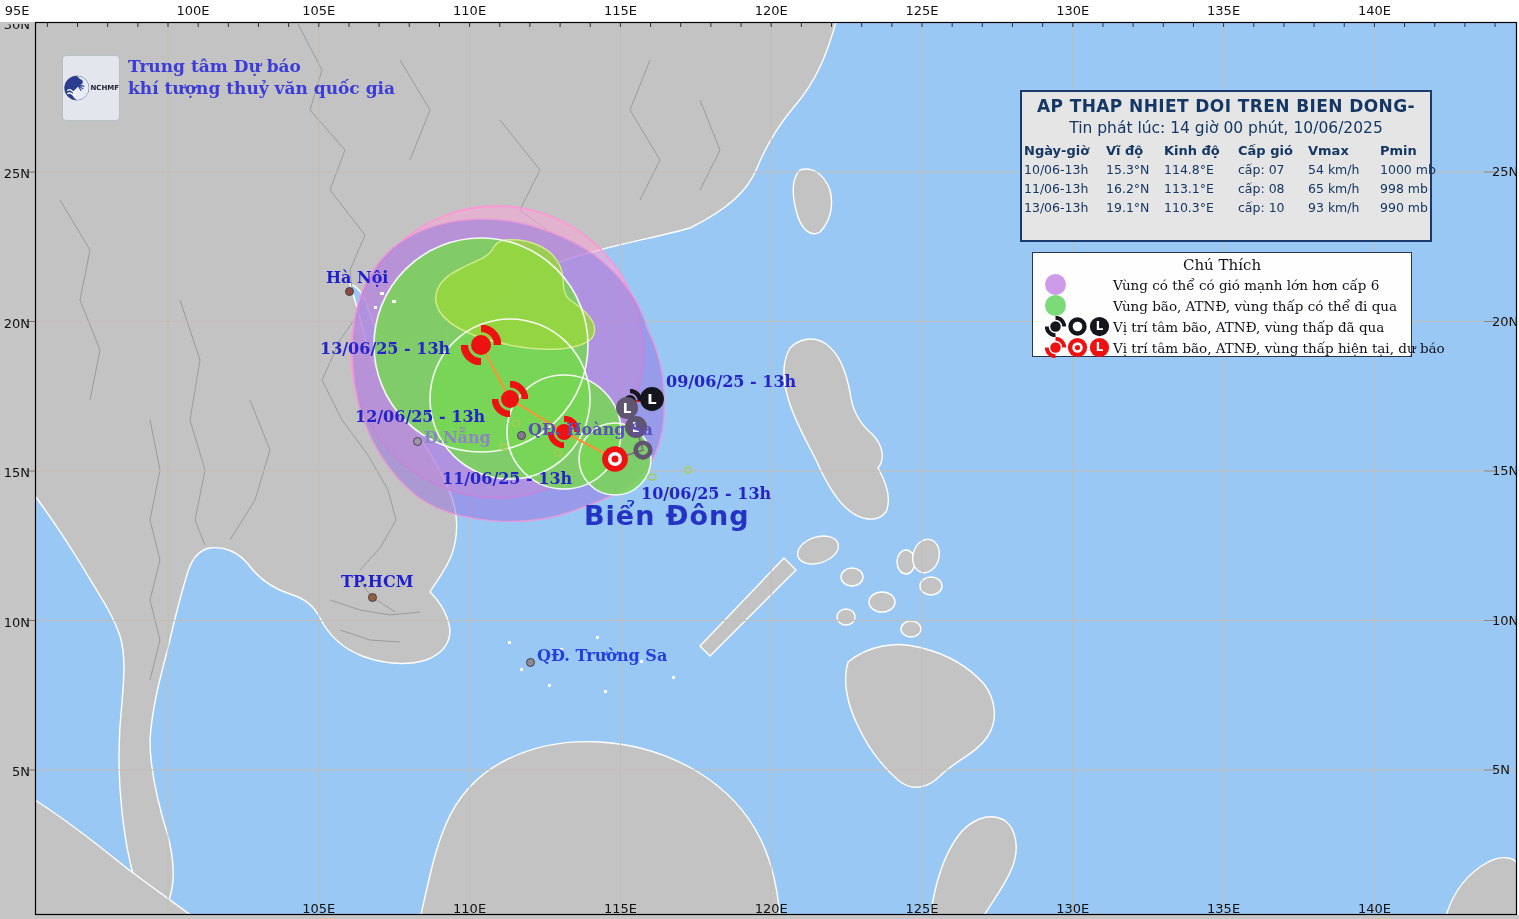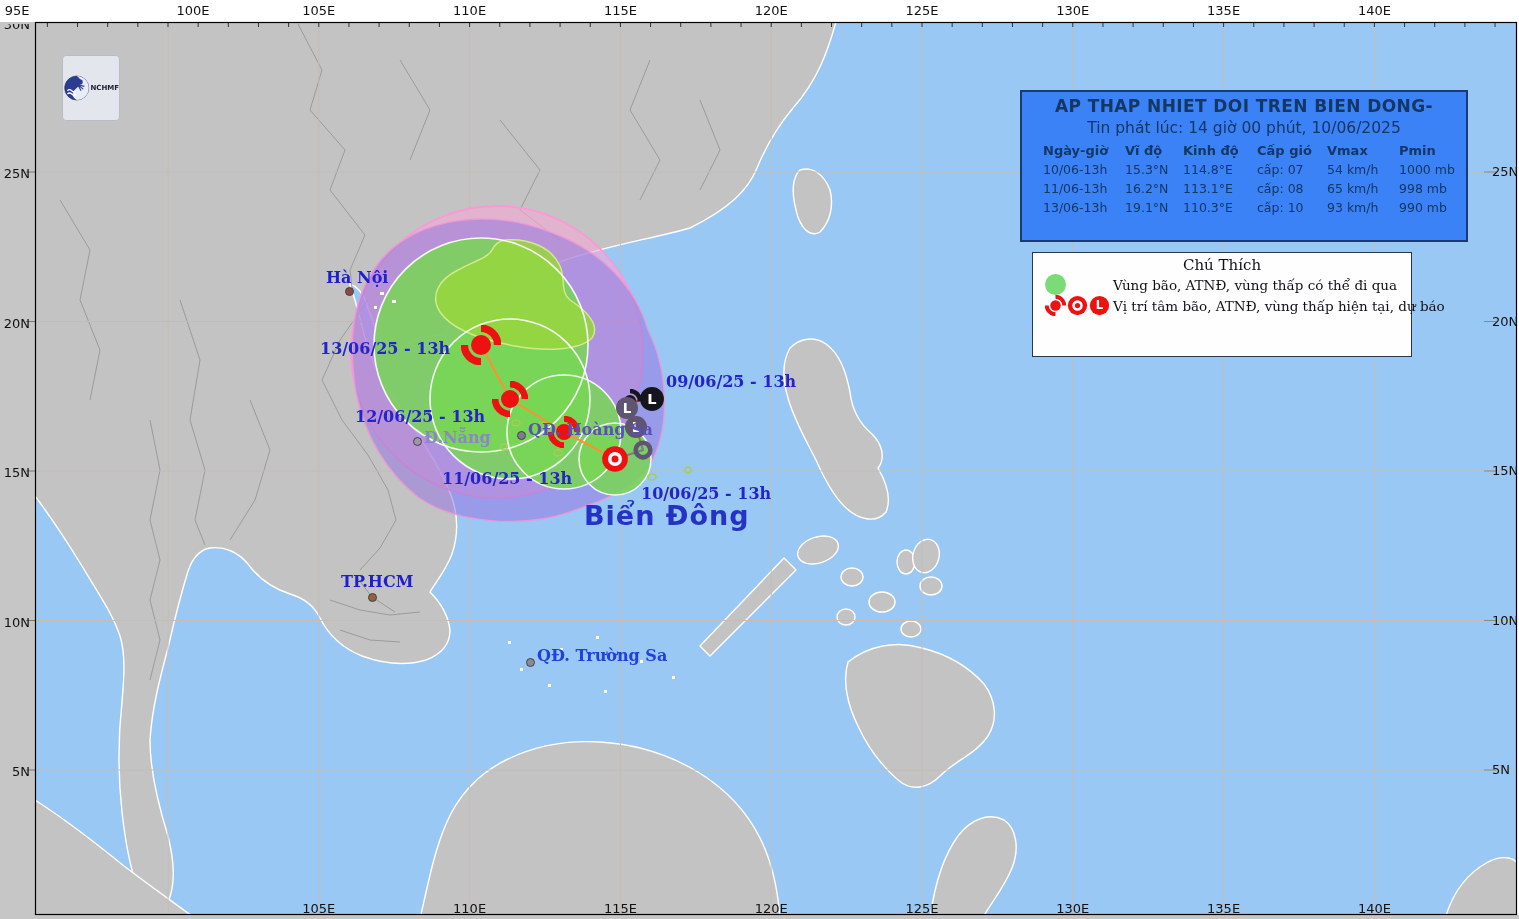--- a/index.html
+++ b/index.html
@@ -24,25 +24,25 @@
   .tracklab{position:absolute;font:bold 16px "DejaVu Serif","Liberation Serif",serif;color:#2424c8;z-index:2;white-space:nowrap}
   #bien-dong{position:absolute;left:584px;top:500px;font:bold 27px "DejaVu Sans","Liberation Sans",sans-serif;
              letter-spacing:1px;color:#2533c5;z-index:2}
 
   #org{position:absolute;left:62px;top:55px;z-index:3;display:flex;align-items:flex-start}
   #org .txt{margin-left:8px;font:bold 17px "DejaVu Serif","Liberation Serif",serif;color:#3c3cd8;line-height:22px}
   #logo{width:56px;height:64px;background:#e3e6ec;border:1px solid #b8bcc8;border-radius:4px;
         display:flex;align-items:center;justify-content:flex-start}
   #logo .nm{font:bold 7px "DejaVu Sans",sans-serif;color:#223;margin-top:-1px}
 
-  #infobox{position:absolute;left:1020px;top:90px;width:448px;height:152px;background:#3b82f6;
+  #infobox{position:absolute;left:1020px;top:90px;width:412px;height:152px;background:#e5e5e5;
            border:2px solid #1c3a6e;box-sizing:border-box;z-index:3;color:#143764}
   #infobox .t{font-weight:bold;font-size:17px;text-align:center;margin-top:4px;letter-spacing:.4px}
   #infobox .s{font-size:15.5px;text-align:center;margin-top:3px}
-  .tblrow{display:grid;grid-template-columns:82px 58px 74px 70px 72px 52px;padding-left:21px;
+  .tblrow{display:grid;grid-template-columns:82px 58px 74px 70px 72px 52px;padding-left:2px;
           font-size:12.5px;height:19px;align-items:center;white-space:nowrap}
   .tblrow.h{font-weight:bold;font-size:13px;margin-top:4px}
 
   #legend{position:absolute;left:1032px;top:252px;width:380px;height:105px;background:#fefeff;
           border:1px solid #2a3550;box-sizing:border-box;z-index:3;color:#101018}
   #legend .t{font:15px "DejaVu Serif","Liberation Serif",serif;text-align:center;margin-top:3px}
   .legrow{display:flex;align-items:center;height:21px;font:13.5px "DejaVu Serif","Liberation Serif",serif;white-space:nowrap}
   .legico{width:80px;min-width:80px;display:flex;align-items:center;gap:1px;padding-left:12px;box-sizing:border-box}
   .swatch{width:21px;height:21px;border-radius:50%;display:inline-block}
   .sym{width:21px;height:21px;display:block}
@@ -340,20 +340,24 @@
     <svg width="50" height="50" viewBox="0 0 50 50">
       <circle cx="25" cy="25" r="22" fill="#2b3d8f" stroke="#1c2a66" stroke-width="1"></circle>
       <path d="M25,3 A22,22 0 0 1 25,47 C14,40 16,32 25,25 C34,18 36,10 25,3 Z" fill="#e8ecf5"></path>
       <path d="M8,30 q4,-4 8,0 q4,4 8,0" fill="none" stroke="#ffffff" stroke-width="2.4"></path>
       <path d="M8,36 q4,-4 8,0 q4,4 8,0" fill="none" stroke="#ffffff" stroke-width="2.4"></path>
       <circle cx="31" cy="14" r="5" fill="#2b3d8f"></circle>
       <path d="M27,19 l10,8 m-10,-8 l12,3 m-12,-3 l6,11" stroke="#2b3d8f" stroke-width="2" fill="none"></path>
     </svg>
     <div class="nm">NCHMF</div>
   </div>
+  <div class="txt">
+    <div>Trung tâm Dự báo</div>
+    <div>khí tượng thuỷ văn quốc gia</div>
+  </div>
 </div>
 
 <div id="infobox">
   <div class="t">AP THAP NHIET DOI TREN BIEN DONG-</div>
   <div class="s">Tin phát lúc: 14 giờ 00 phút, 10/06/2025</div>
   <div id="tbl">
       <div class="tblrow h">
         <span>Ngày-giờ</span>
         <span>Vĩ độ</span>
         <span>Kinh độ</span>
@@ -386,23 +390,43 @@
         <span>990 mb</span>
       </div>
     </div>
 </div>
 
 <div id="legend">
   <div class="t">Chú Thích</div>
   <div id="legend-rows">
       <div class="legrow">
         <span class="legico">
+          <span class="swatch" style="background:#cd9be8"></span>
+        </span>
+        <span>Vùng có thể có gió mạnh lớn hơn cấp 6</span>
+      </div>
+      <div class="legrow">
+        <span class="legico">
           <span class="swatch" style="background:#7bdb78"></span>
         </span>
         <span>Vùng bão, ATNĐ, vùng thấp có thể đi qua</span>
+      </div>
+      <div class="legrow">
+        <span class="legico">
+          <svg class="sym" style="color:#15151d">
+            <use href="#ty"></use>
+          </svg>
+          <svg class="sym" style="color:#15151d">
+            <use href="#ring"></use>
+          </svg>
+          <svg class="sym" style="color:#15151d">
+            <use href="#ldisk"></use>
+          </svg>
+        </span>
+        <span>Vị trí tâm bão, ATNĐ, vùng thấp đã qua</span>
       </div>
       <div class="legrow">
         <span class="legico">
           <svg class="sym" style="color:#ee1111">
             <use href="#ty"></use>
           </svg>
           <svg class="sym" style="color:#ee1111">
             <use href="#donut"></use>
           </svg>
           <svg class="sym" style="color:#ee1111">

